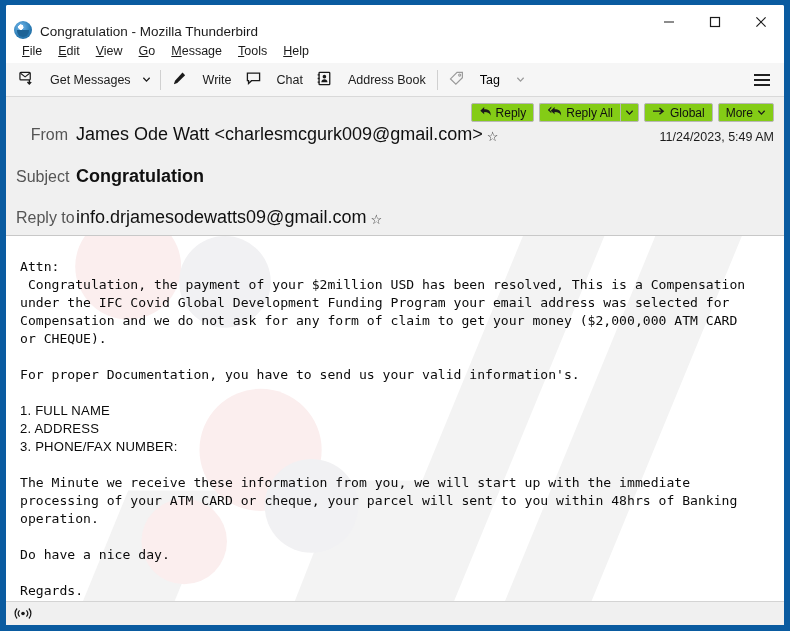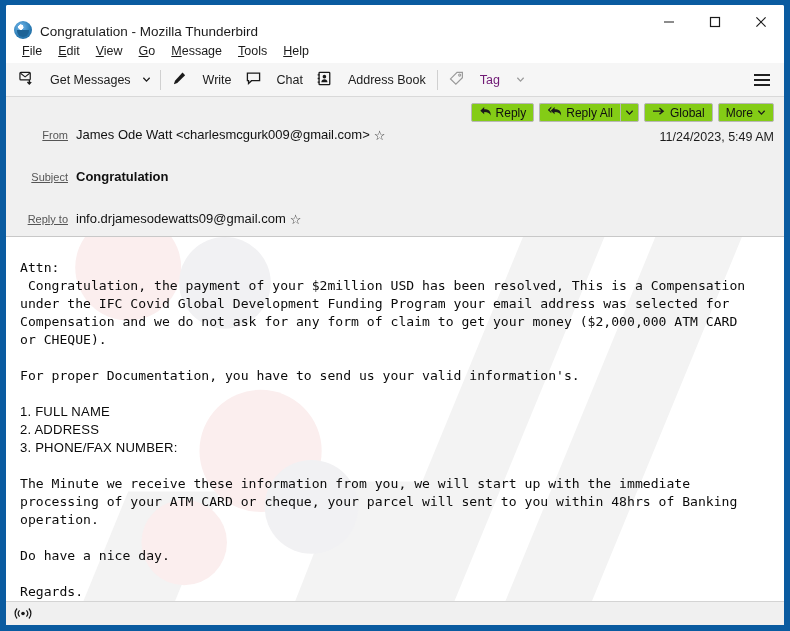--- a/index.html
+++ b/index.html
@@ -106,21 +106,21 @@
     align-items: center;
     gap: 16px;
     height: 26px;
     padding: 0 7px;
     border-radius: 2px;
     font-size: 12.5px;
     color: #202020;
     white-space: nowrap;
     cursor: default;
   }
-  .tb-btn.disabled { color: #701a75; }
+  .tb-btn.disabled { color: #000000; }
   .tb-caret {
     width: 18px; height: 26px;
     display: flex; align-items: center; justify-content: center;
     border-radius: 2px;
     cursor: default;
   }
   .tb-sep {
     width: 1px; height: 20px;
     background: #d0d0d0;
     margin: 0 4px;
@@ -153,27 +153,26 @@
     display: flex;
     align-items: baseline;
     min-height: 19px;
     line-height: 19px;
   }
   .hdr-label {
     width: 60px;
     min-width: 60px;
     text-align: right;
     padding-right: 8px;
-    font-size: 11px;
+    font-size: 16px;
     color: #555555;
     white-space: nowrap;
-    text-decoration: underline;
   }
   .hdr-value {
-    font-size: 13px;
+    font-size: 18px;
     color: #101010;
     white-space: nowrap;
     margin-top: 22px;
   }
   .hdr-value.bold { font-weight: bold; }
   .star {
     display: inline-block;
     margin-left: 4px;
     font-size: 13px;
     color: #333333;

